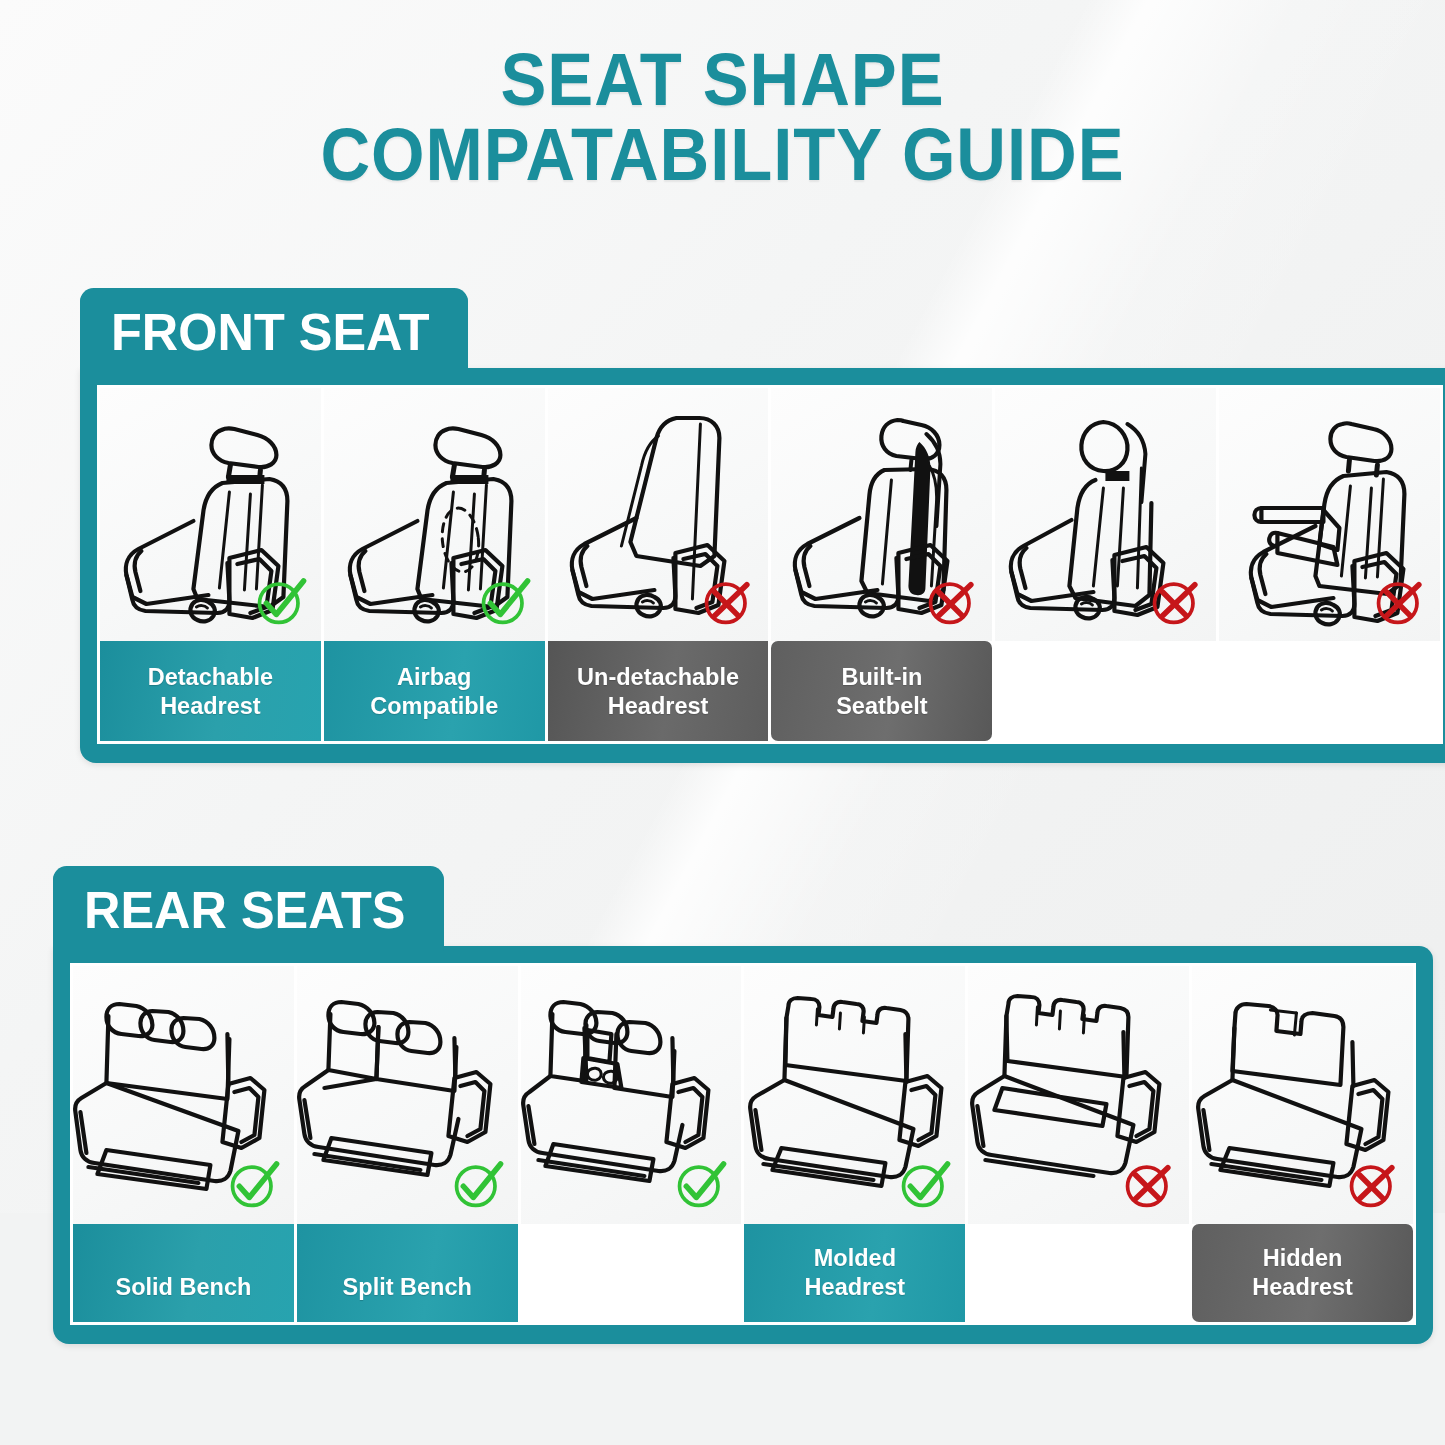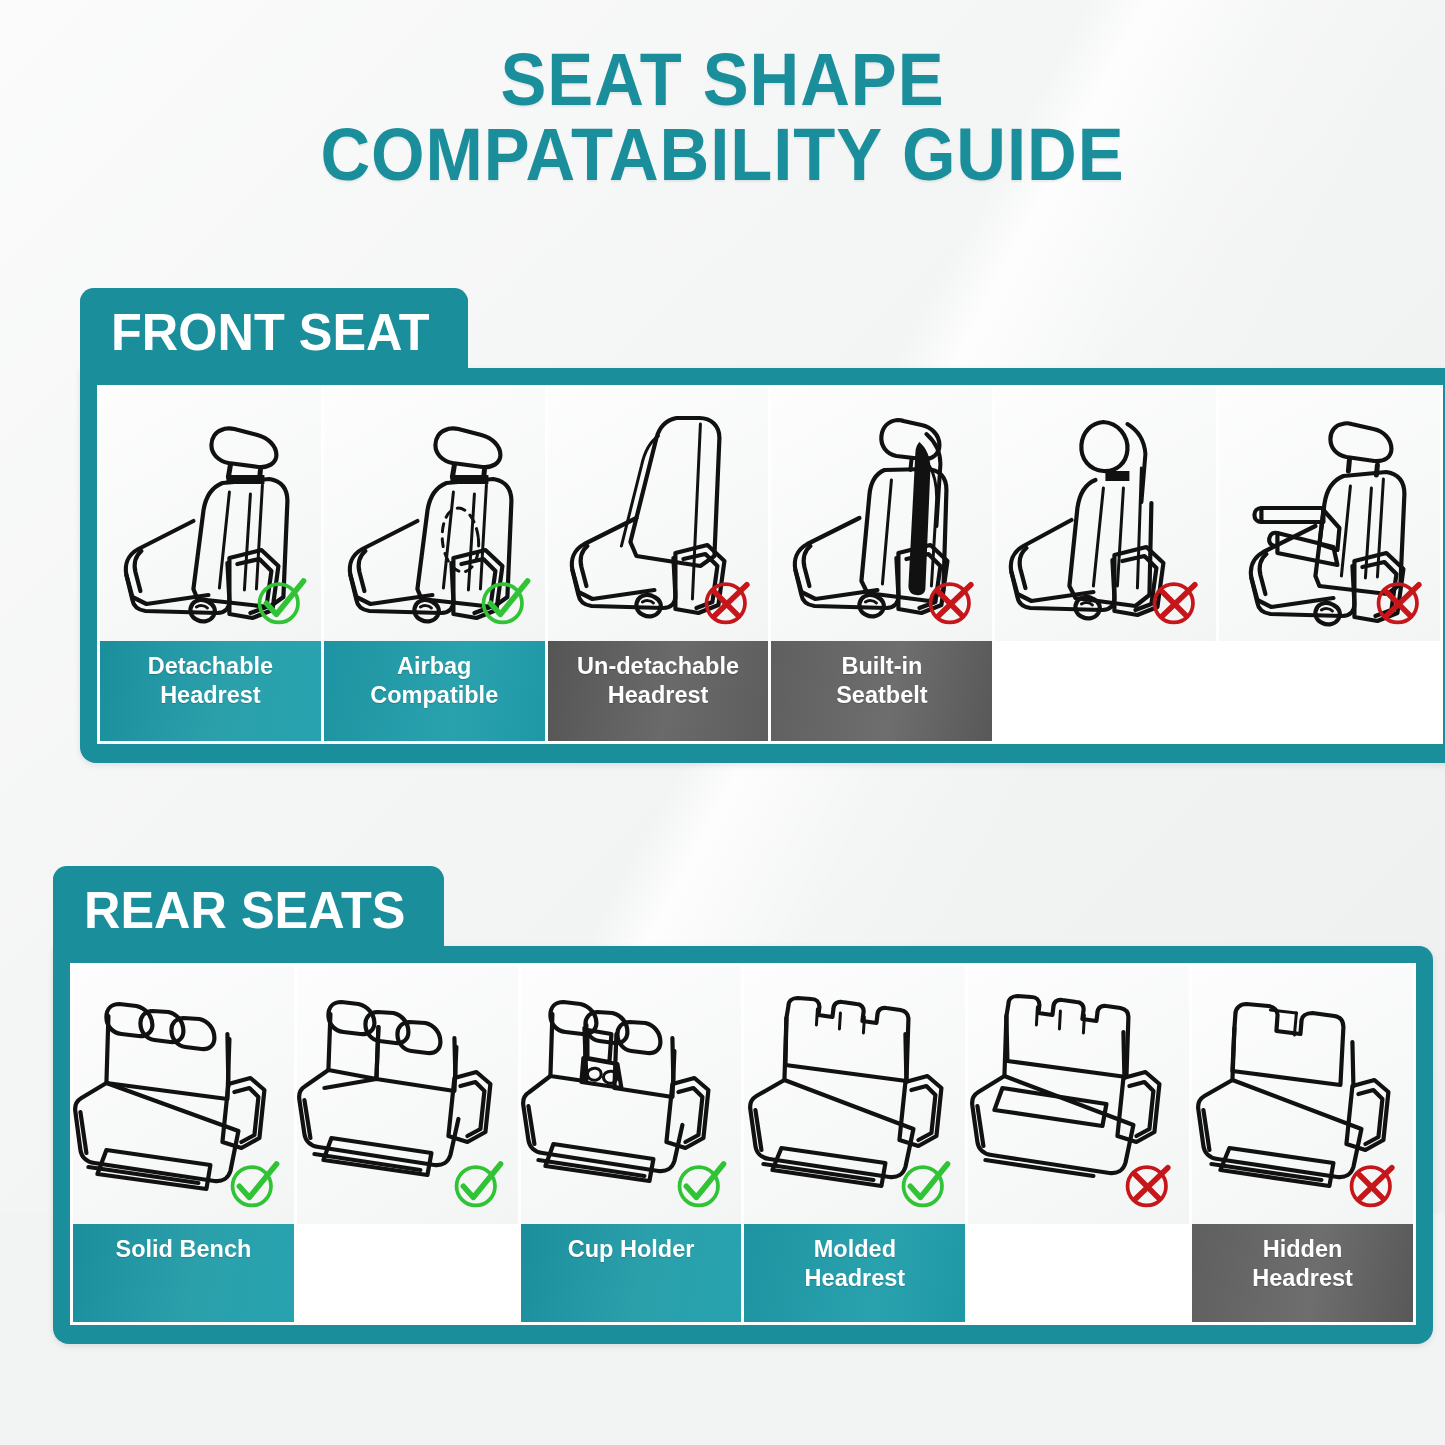--- a/index.html
+++ b/index.html
@@ -72,31 +72,31 @@
     background:linear-gradient(150deg,#fdfdfd 0%,#f7f8f8 60%,#f3f4f4 100%);
     height:253px;
     display:flex; align-items:center; justify-content:center;
     overflow:hidden;
   }
   #panel-rear .art{ height:258px; }
   .art svg{ width:100%; height:100%; display:block; }
 
   .label{
     height:100px;
-    display:flex; align-items:flex-start; justify-content:center;
+    display:flex; align-items:flex-end; justify-content:center;
     text-align:center;
     color:#ffffff; font-weight:bold; font-size:23.5px; line-height:1.24;
-    padding:11px 6px;
+    padding:20px 6px;
     text-shadow:0 1px 1px rgba(0,0,0,.18);
   }
   #panel-rear .label{ height:98px; }
   .label.teal{ background:linear-gradient(100deg,#1b8e9c 0%,#2ba0ab 55%,#27a3af 100%); }
   .label.teal.alt{ background:linear-gradient(100deg,#1e93a1 0%,#2aa2ae 60%,#1f98a6 100%); }
   .label.grey{ background:linear-gradient(100deg,#555555 0%,#6a6a6a 55%,#5d5d5d 100%); }
-  .label.grey.alt{ background:linear-gradient(100deg,#5f5f5f 0%,#6e6e6e 55%,#585858 100%); }
+  .label.grey.alt{ background:linear-gradient(100deg,#5f5f5f 0%,#6e6e6e 55%,#585858 100%);border-radius:7px; }
   .label span{ display:block; }
 </style>
 </head>
 <body>
 
 <div class="wrap">
   <div class="bg-sheen"></div>
 
   <div class="title">
     <span class="l1">SEAT SHAPE</span>
@@ -356,20 +356,26 @@
                 <path d="M163 120l15-4 9 9-4 38-13 7"></path>
                 <path d="M157 72l1 40"></path>
               </svg>
             <div style="position: absolute; right: 10px; bottom: 8px; width: 62px; height: 62px;">
                   <svg viewBox="0 0 100 100" width="62" height="62">
                     <circle cx="48" cy="52" r="31" fill="none" stroke="#31c336" stroke-width="6"></circle>
                     <path d="M28 52 L44 70 L88 16" fill="none" stroke="#31c336" stroke-width="9" stroke-linecap="round" stroke-linejoin="round"></path>
                   </svg>
                 </div>
               </div>
+            <div class="label teal alt">
+              <div>
+                <span>Split Bench</span>
+                <span></span>
+              </div>
+            </div>
           </div>
 
           <div class="cell">
             <div class="art">
               <svg viewBox="0 0 220 258" fill="none" stroke="#111" stroke-width="4.2" stroke-linecap="round" stroke-linejoin="round">
                 <path d="M42 36c-8 0-13 5-13 13 0 9 6 16 15 17l17 2c8 1 14-4 14-11 0-9-7-17-16-19z"></path>
                 <path d="M76 46c-7 0-12 5-12 12 0 9 6 16 14 17l15 2c8 1 13-4 13-11 0-9-6-17-15-19z"></path>
                 <path d="M108 56c-7 0-12 5-12 12 0 9 6 16 14 17l16 2c8 1 13-4 13-11 0-9-6-17-15-19z"></path>
                 <path d="M31 48l-2 62 34 5 2-56"></path>
                 <path d="M95 68l-2 54 58 9 2-46"></path>
@@ -385,26 +391,20 @@
                 <path d="M157 126l15-4 9 9-4 38-13 7"></path>
                 <path d="M151 72l1 46"></path>
               </svg>
             <div style="position: absolute; right: 10px; bottom: 8px; width: 62px; height: 62px;">
                   <svg viewBox="0 0 100 100" width="62" height="62">
                     <circle cx="48" cy="52" r="31" fill="none" stroke="#31c336" stroke-width="6"></circle>
                     <path d="M28 52 L44 70 L88 16" fill="none" stroke="#31c336" stroke-width="9" stroke-linecap="round" stroke-linejoin="round"></path>
                   </svg>
                 </div>
               </div>
-            <div class="label teal">
-              <div>
-                <span>Cup Holder</span>
-                <span></span>
-              </div>
-            </div>
           </div>
 
           <div class="cell">
             <div class="art">
               <svg viewBox="0 0 220 258" fill="none" stroke="#111" stroke-width="4.2" stroke-linecap="round" stroke-linejoin="round">
                 <path d="M42 52l2-12c0-5 4-8 9-8l14 1c5 0 8 3 8 8l-1 8 14 2 1-8c0-5 4-8 9-7l14 2c5 0 8 4 7 9l-1 8 14 2 1-8c0-5 4-8 9-7l14 2c5 1 8 4 8 9l-2 62-121-16z"></path>
                 <path d="M73 43l-1 16M96 47l-1 16M120 51l-1 16" stroke-width="3"></path>
                 <path d="M42 52l-2 62"></path>
                 <path d="M40 114L12 130c-5 3-7 8-6 14l5 36c1 7 6 12 14 13l120 18c8 1 14-3 16-10l8-38z"></path>
                 <path d="M11 144l6 40M19 198l110 16"></path>

